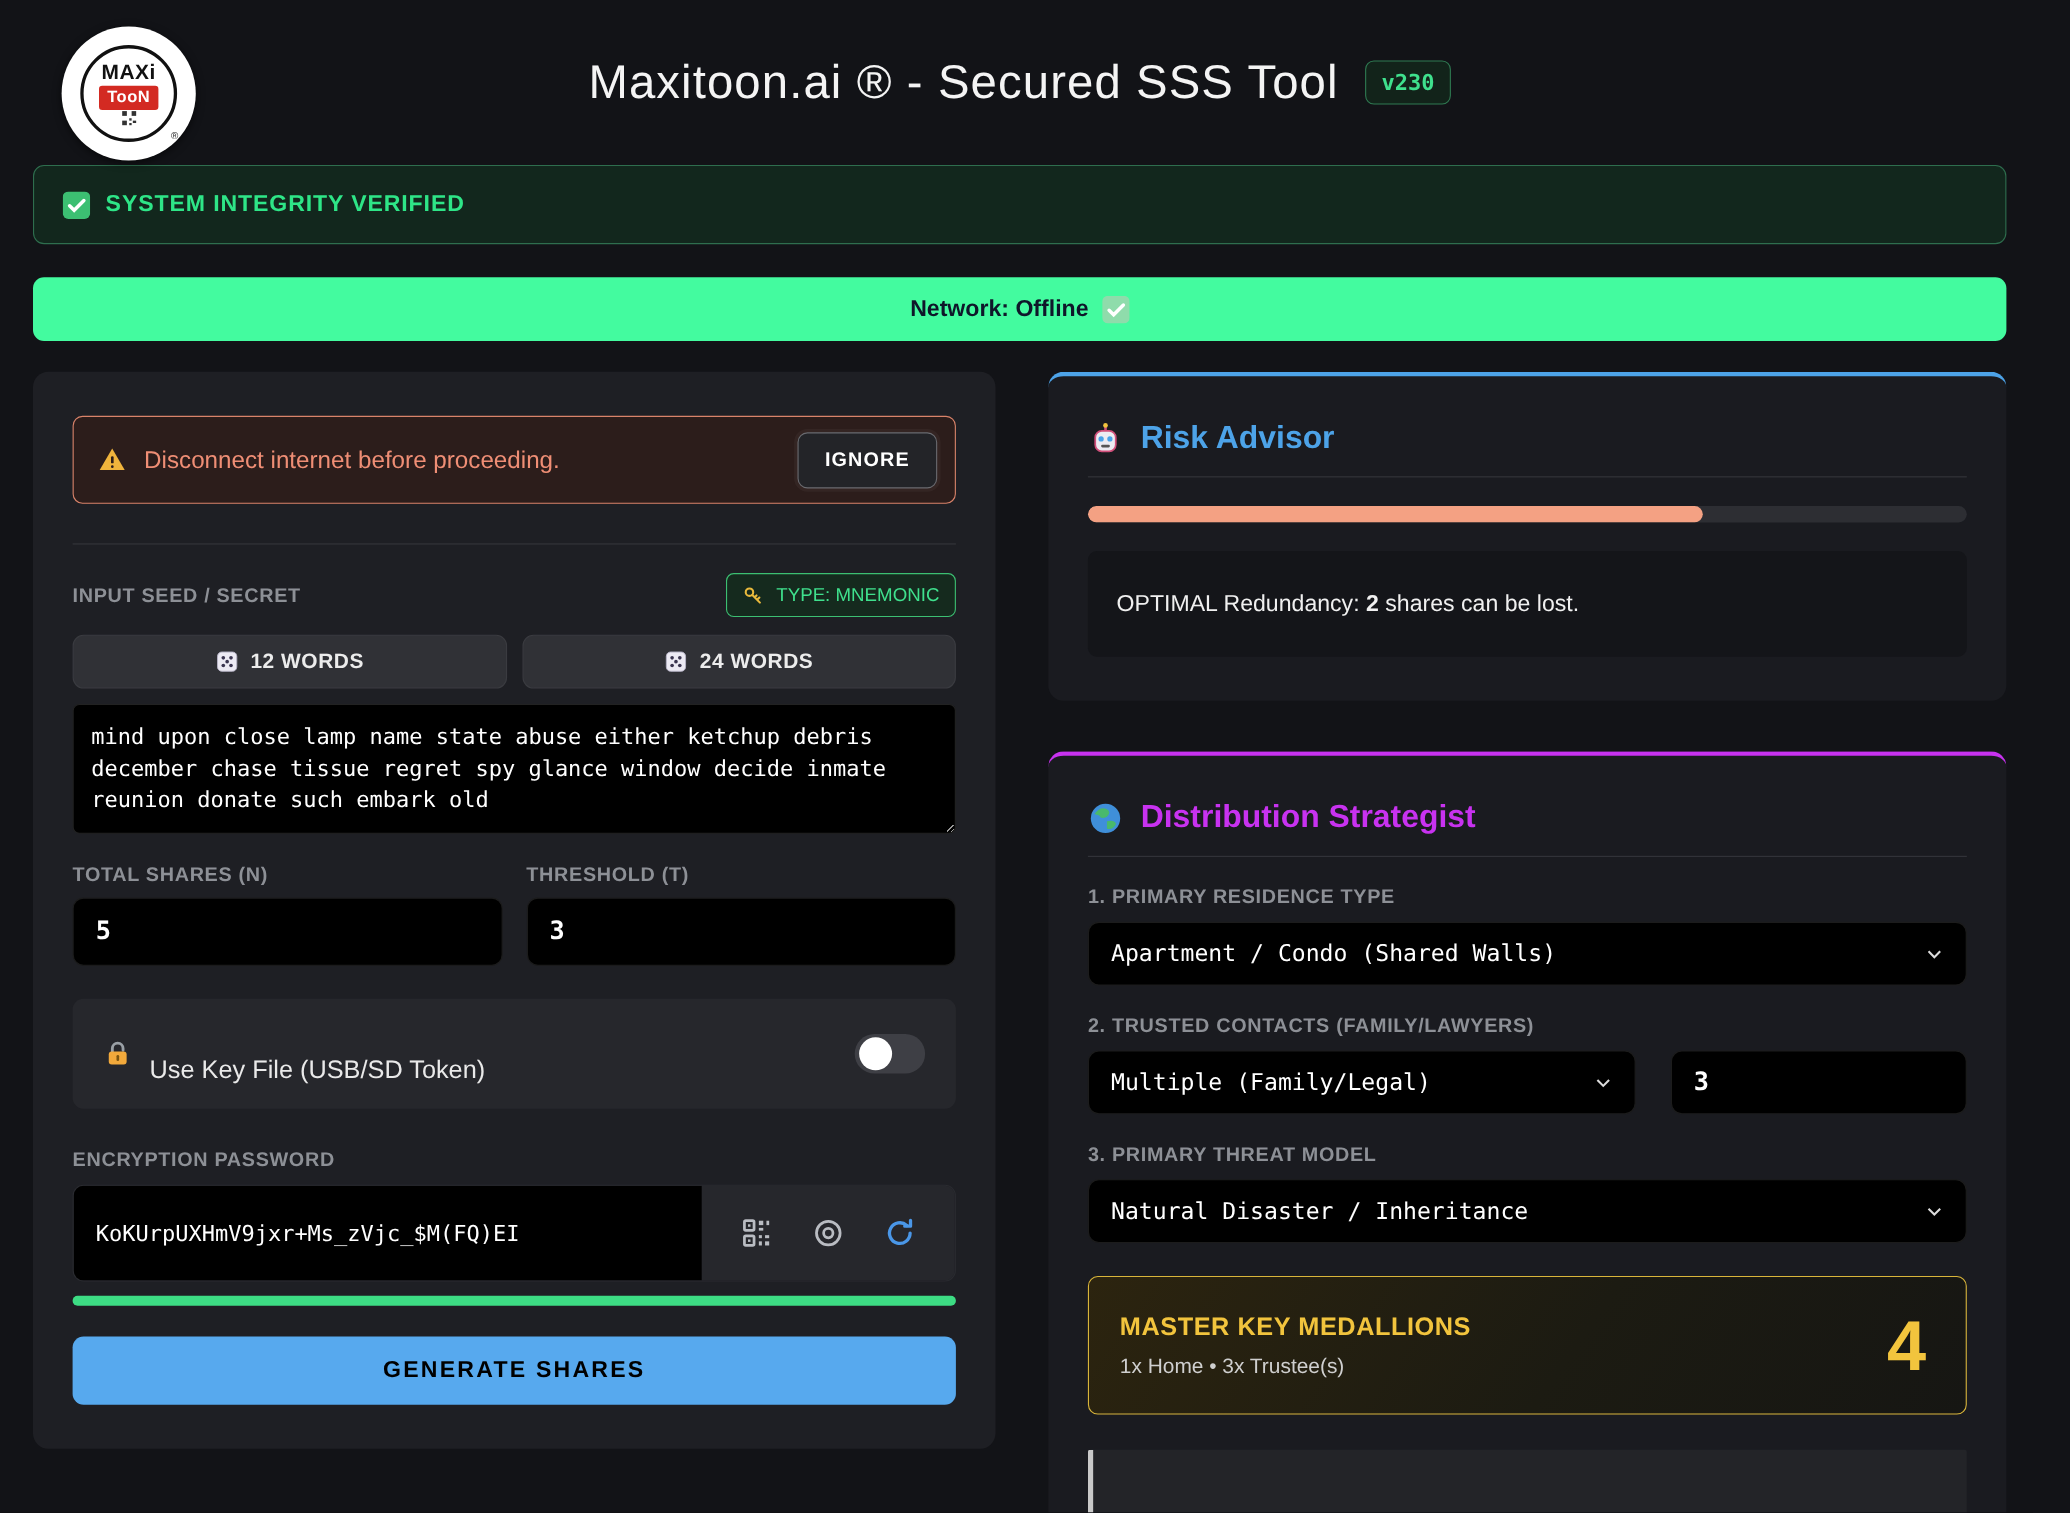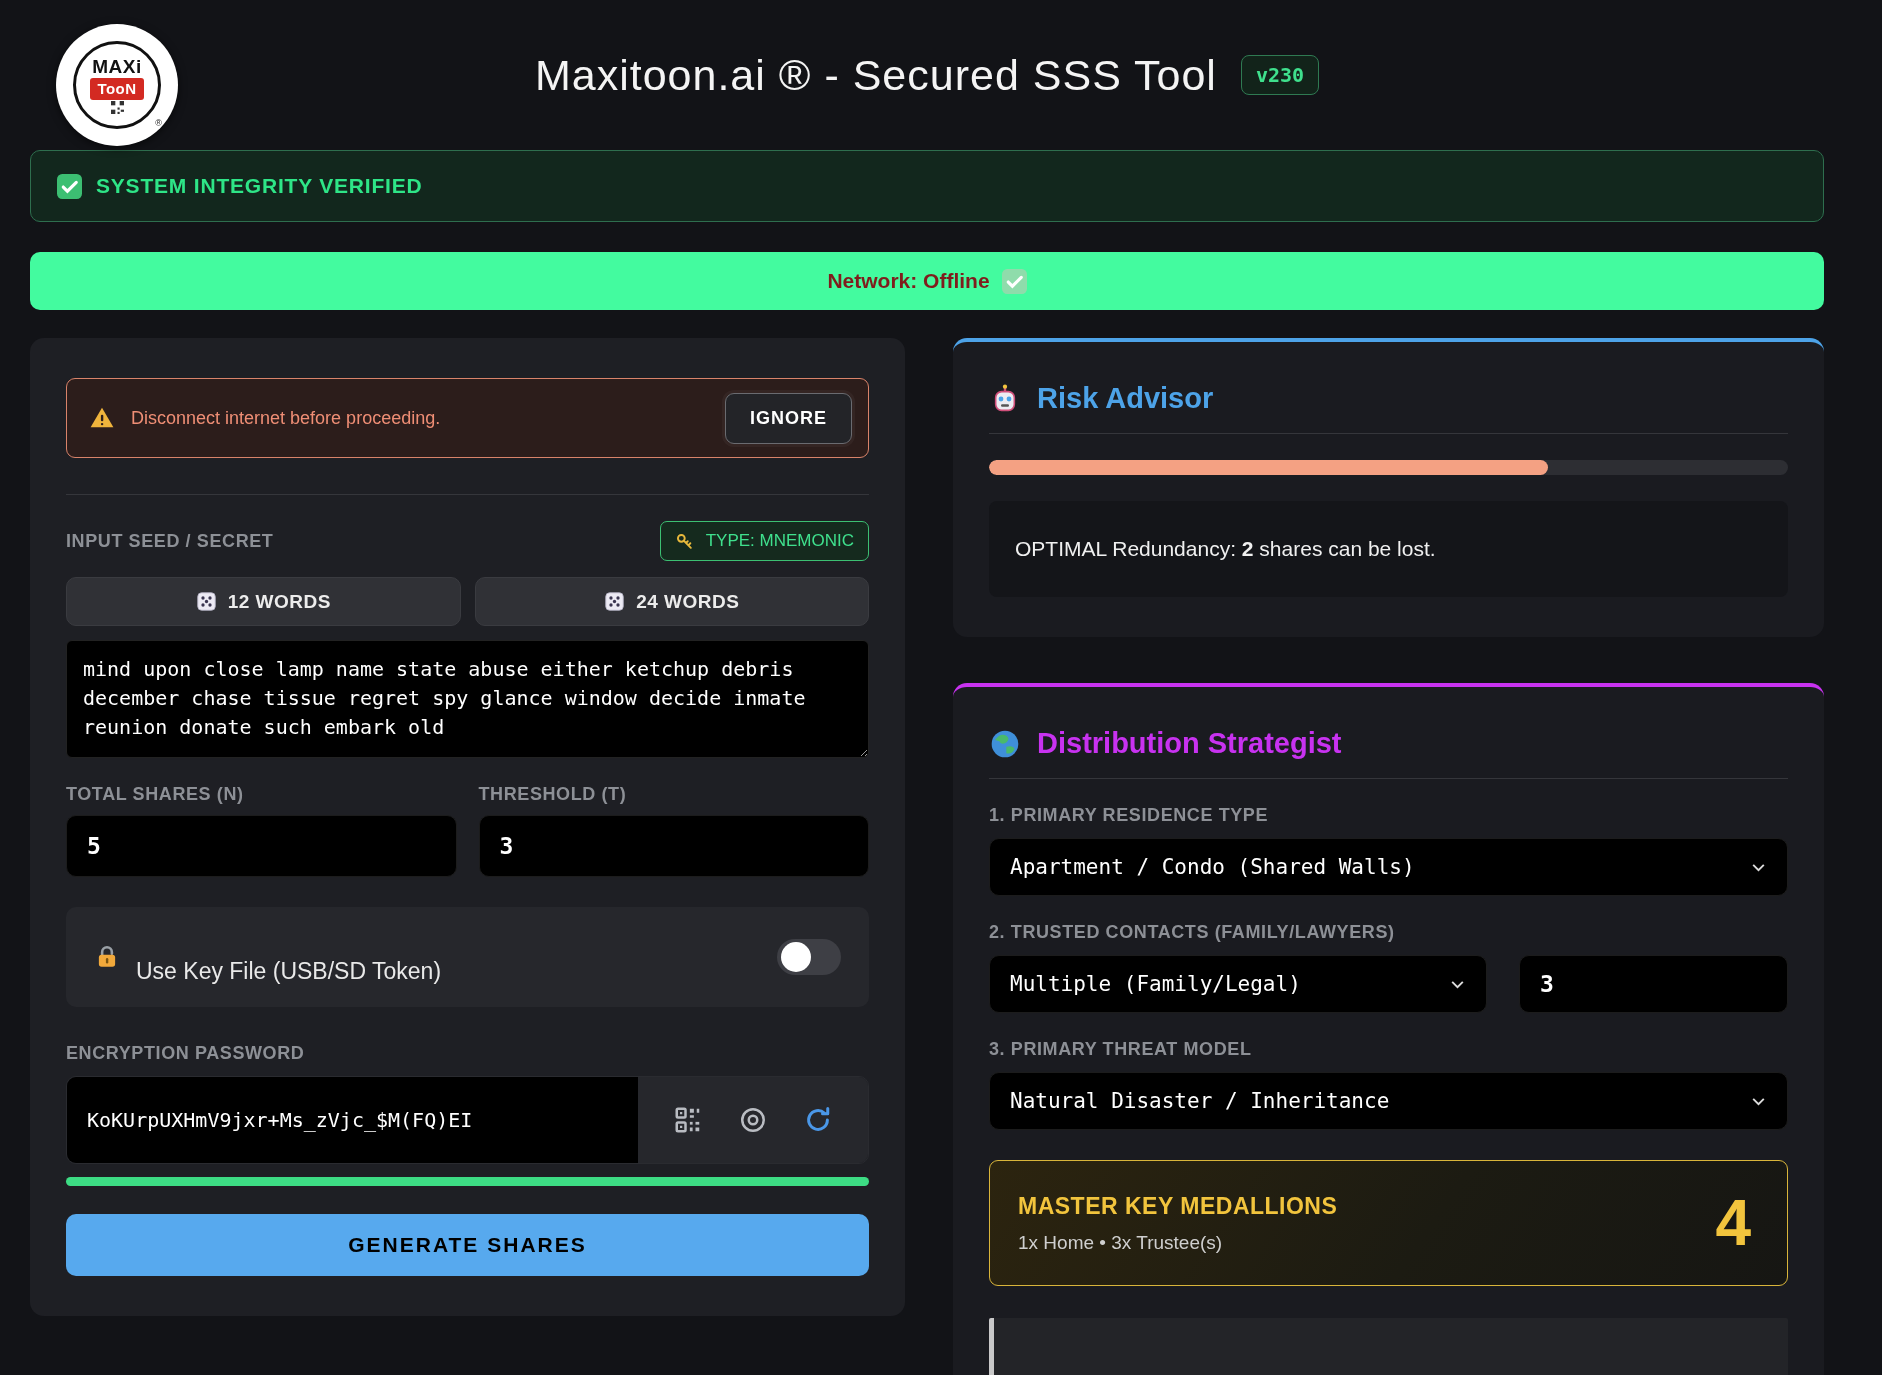--- a/index.html
+++ b/index.html
@@ -41,38 +41,38 @@
   
   .integrity-banner {
     height:72px; border:1px solid #2e6e4e; background:#12271d; border-radius:10px;
     display:flex; align-items:center; gap:14px; padding:0 26px; margin-bottom:30px;
   }
   .integrity-text { color:#2ee587; font-weight:800; font-size:21px; letter-spacing:.8px; }
   .network-banner {
     height:58px; background:#43fb9f; border-radius:10px;
     display:flex; align-items:center; justify-content:center; gap:12px; margin-bottom:28px;
   }
-  .network-text { color:#7f1d1d; font-weight:800; font-size:21px; }
+  .network-text { color:#0f172a; font-weight:800; font-size:21px; }
   .check-icon { width:25px; height:25px; display:inline-block; flex:0 0 auto; }
 
   
   .main-grid { display:grid; grid-template-columns:875px 1fr; gap:48px; align-items:start; }
   .card {
     background:#1e1f24; border-radius:14px; padding:40px 36px;
   }
   .card-accent-blue { border-top:4px solid #4da3e8; background:#1a1b20; }
   .card-accent-magenta { border-top:4px solid #c832f0; background:#1a1b20; }
   .divider { height:1px; background:#35363b; margin:18px 0 26px; }
 
   
   .warning-box {
     background:#2c1d1b; border:1px solid #d9836a; border-radius:9px;
     display:flex; align-items:center; gap:16px; padding:0 16px 0 22px; height:80px; margin-bottom:36px;
   }
-  .warning-text { color:#ef8e75; font-size:18px; flex:1; }
+  .warning-text { color:#ef8e75; font-size:22px; flex:1; }
   .warning-icon { width:26px; height:26px; flex:0 0 auto; }
   .ignore-button {
     background:#232428; border:1px solid #6a6b70; border-radius:9px; color:#fff;
     font-weight:800; font-size:18px; letter-spacing:1px; padding:14px 24px; cursor:pointer;
     box-shadow:0 0 0 3px rgba(255,255,255,.04);
   }
   .section-title { color:#4da3e8; font-weight:700; font-size:29px; }
   .field-label {
     color:#8d9096; font-weight:700; font-size:18px; letter-spacing:.6px;
   }

